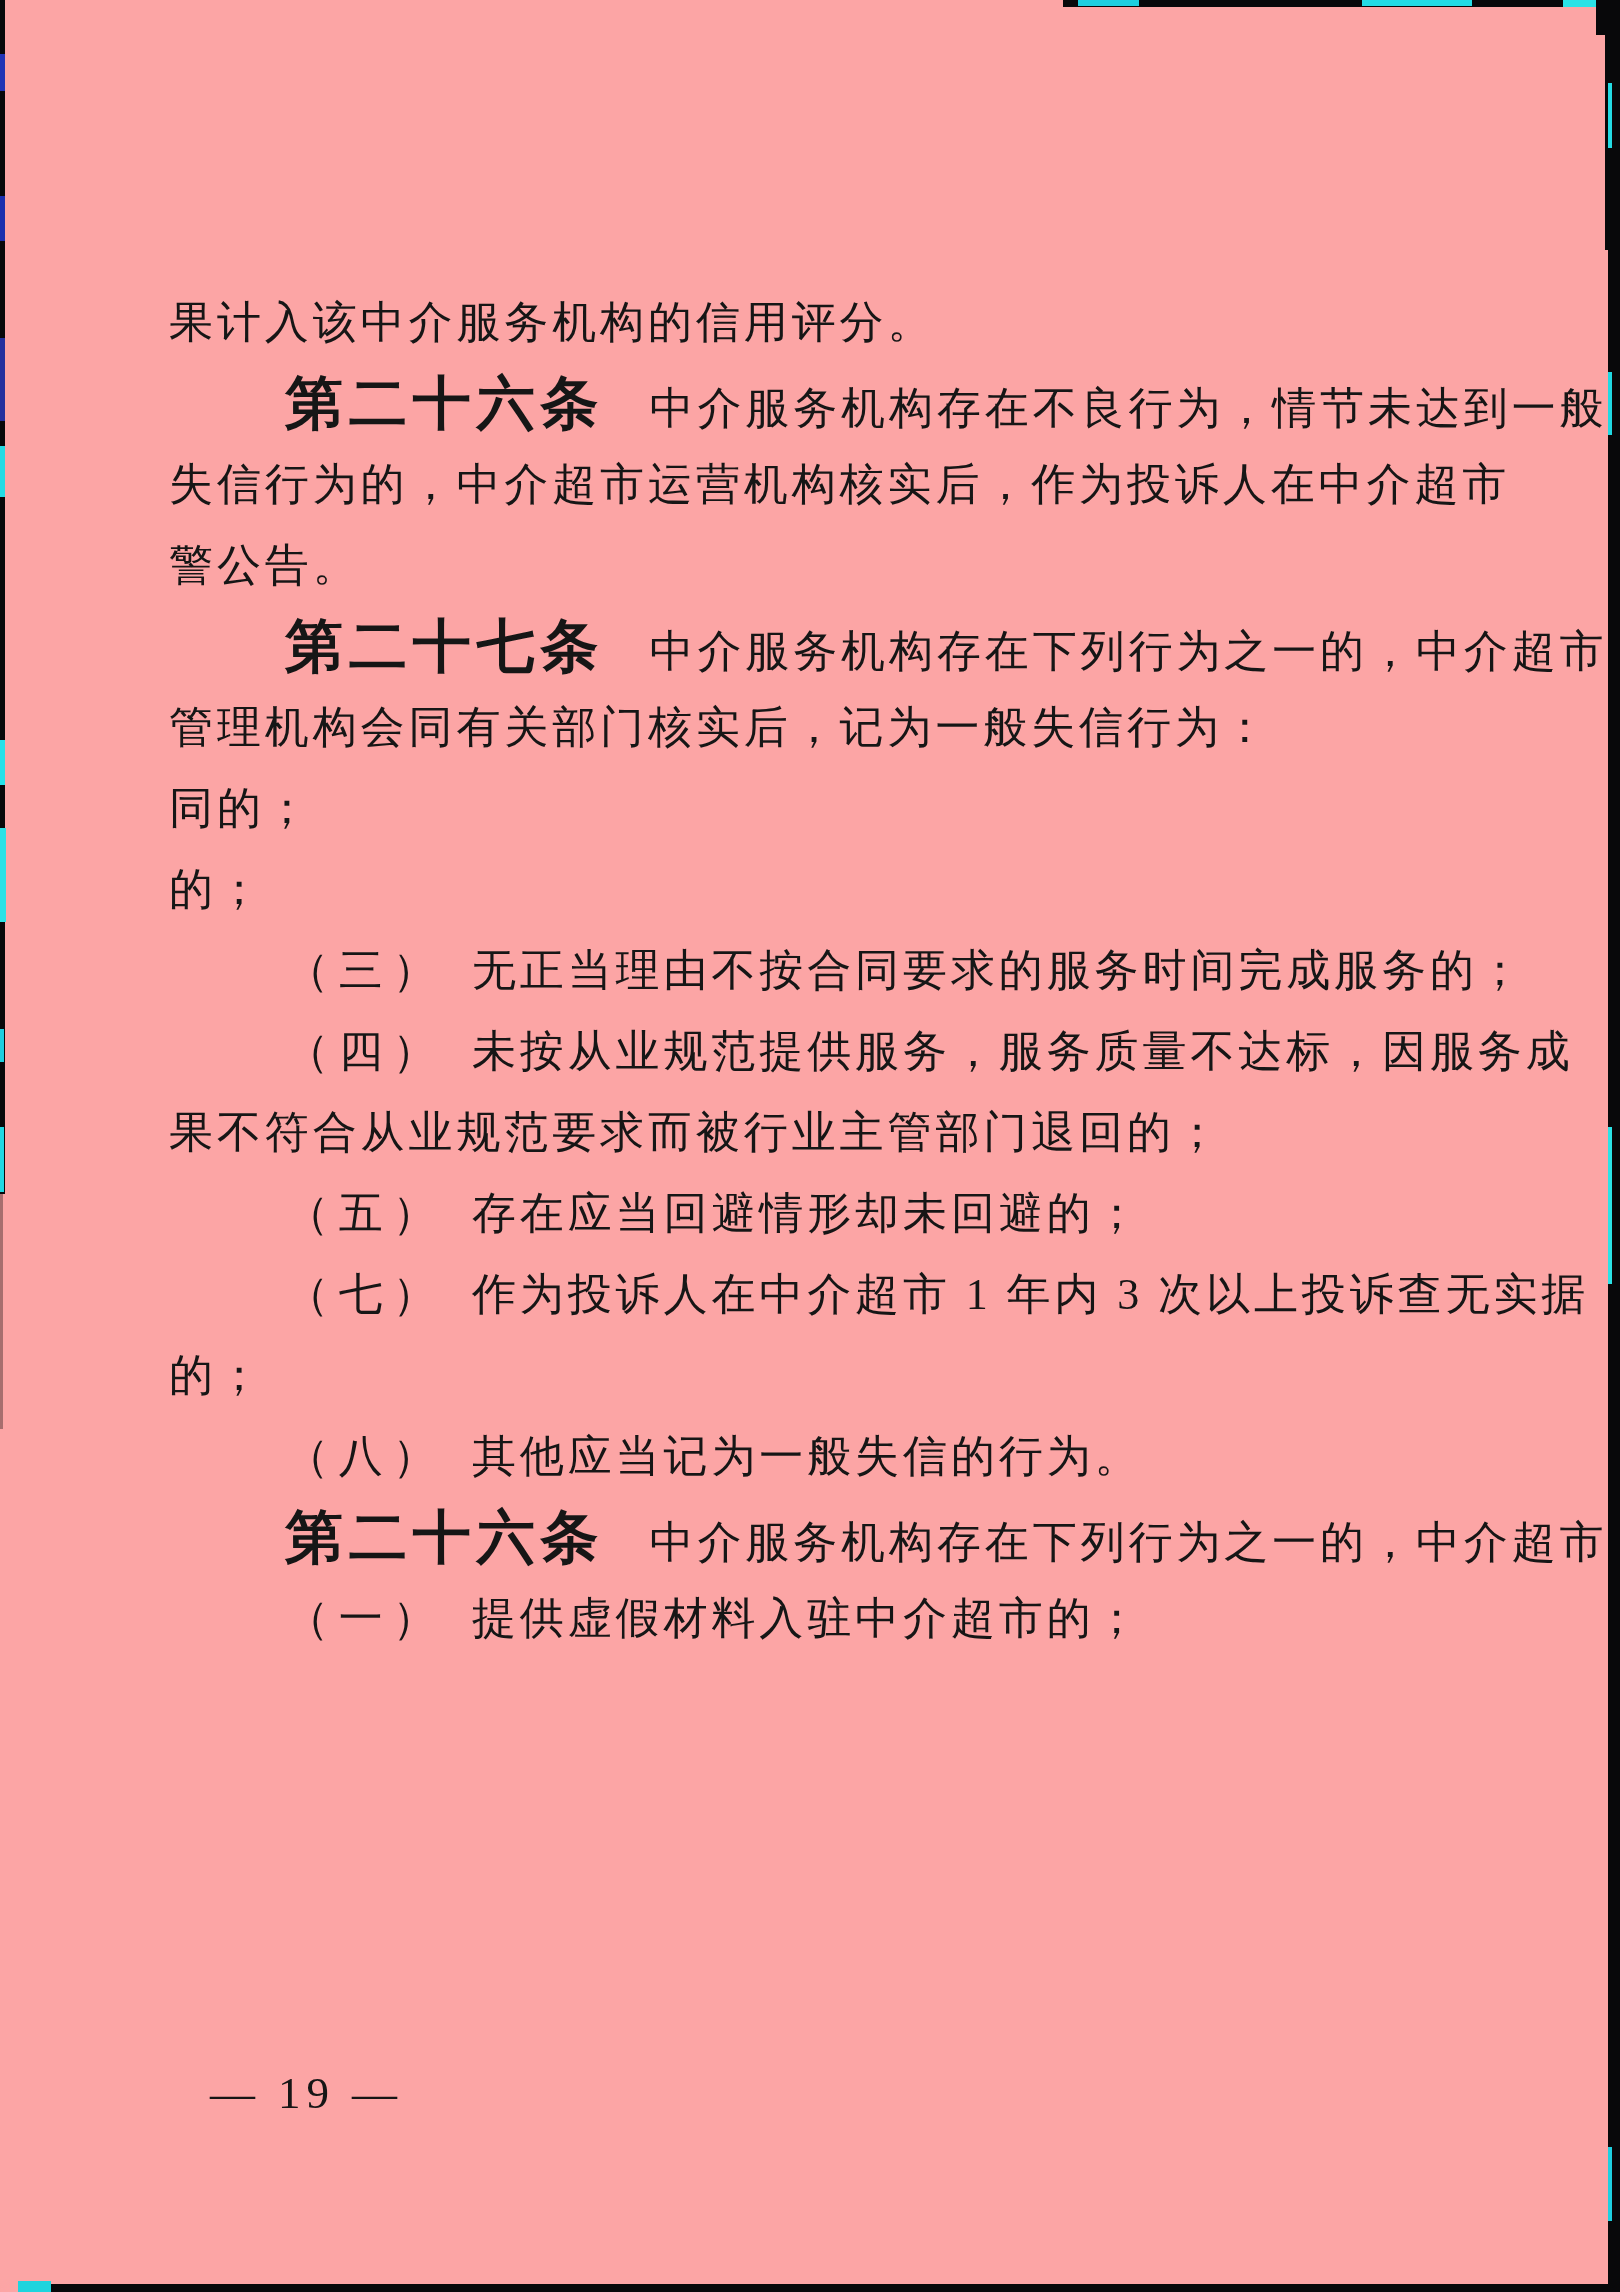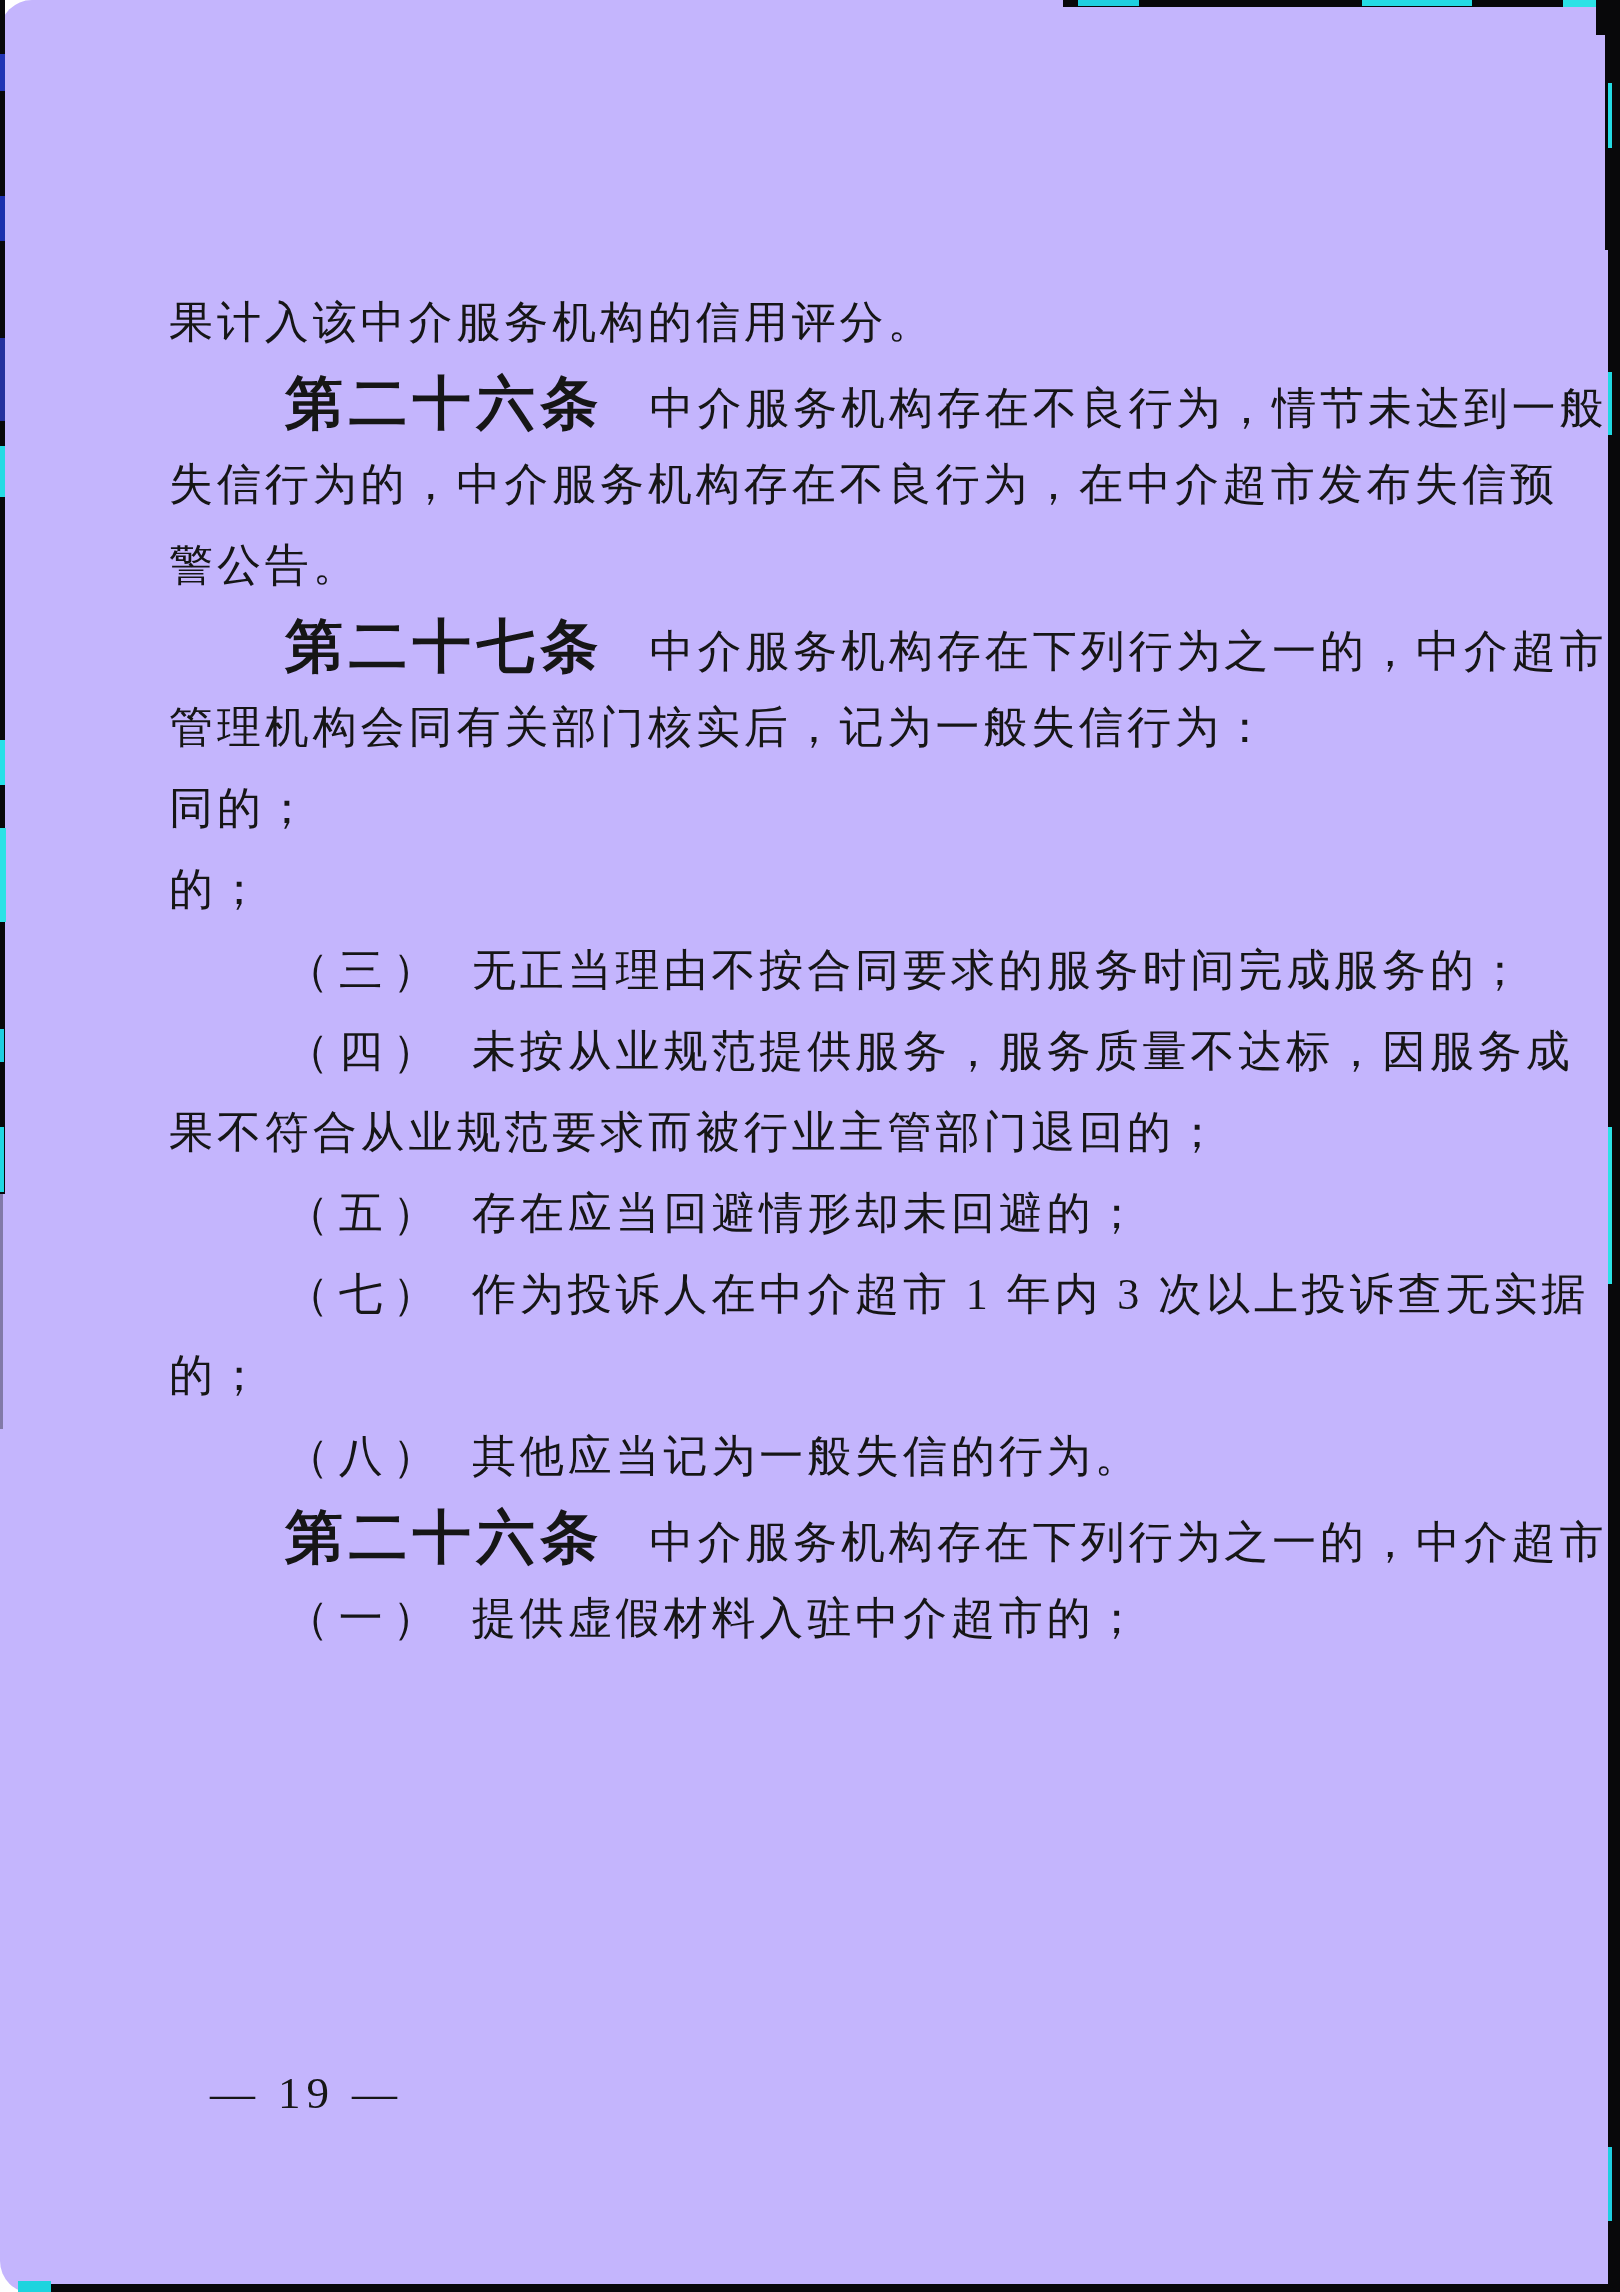--- a/index.html
+++ b/index.html
@@ -1,21 +1,21 @@
 <!DOCTYPE html>
 <html><head>
 <meta charset="utf-8">
 <style>
   html,body{margin:0;padding:0;}
   body{
     width:1620px;height:2293px;position:relative;overflow:hidden;
     background:#fefefe;
     font-family:"Liberation Serif","DejaVu Serif",serif;
   }
-  .page{position:absolute;inset:0;background:#c4b5fd;border-radius:32px;}
+  .page{position:absolute;inset:0;background:#fca5a5;}
   
   .doc{
     position:absolute;left:169px;top:282px;width:1367px;
     color:#161616;font-size:44px;letter-spacing:3.9px;
   }
   .line{height:81px;line-height:81px;white-space:nowrap;}
   .line.indent{padding-left:116px;}
   .article-no{
     font-family:"DejaVu Sans","Liberation Sans",sans-serif;
     font-weight:700;letter-spacing:5.9px;font-size:58px;margin-right:45px;
@@ -54,21 +54,21 @@
   .tb1{left:17.6px;top:2281px;width:33px;height:11.8px;background:#1ed4de;}
 </style>
 </head>
 <body>
 
 <div class="page">
 
   <div class="doc" id="doc">
       <div class="line"><span>果计入该中介服务机构的信用评分。</span></div>
       <div class="line indent"><span class="article-no">第二十六条</span><span>中介服务机构存在不良行为，情节未达到一般</span></div>
-      <div class="line"><span>失信行为的，中介服务机构存在不良行为，在中介超市发布失信预</span></div>
+      <div class="line"><span>失信行为的，中介超市运营机构核实后，作为投诉人在中介超市</span></div>
       <div class="line"><span>警公告。</span></div>
       <div class="line indent"><span class="article-no">第二十七条</span><span>中介服务机构存在下列行为之一的，中介超市</span></div>
       <div class="line"><span>管理机构会同有关部门核实后，记为一般失信行为：</span></div>
       <div class="line"><span>同的；</span></div>
       <div class="line"><span>的；</span></div>
       <div class="line indent"><span class="item-no">（三）</span><span>无正当理由不按合同要求的服务时间完成服务的；</span></div>
       <div class="line indent"><span class="item-no">（四）</span><span>未按从业规范提供服务，服务质量不达标，因服务成</span></div>
       <div class="line"><span>果不符合从业规范要求而被行业主管部门退回的；</span></div>
       <div class="line indent"><span class="item-no">（五）</span><span>存在应当回避情形却未回避的；</span></div>
       <div class="line indent"><span class="item-no">（七）</span><span>作为投诉人在中介超市 1 年内 3 次以上投诉查无实据</span></div>

